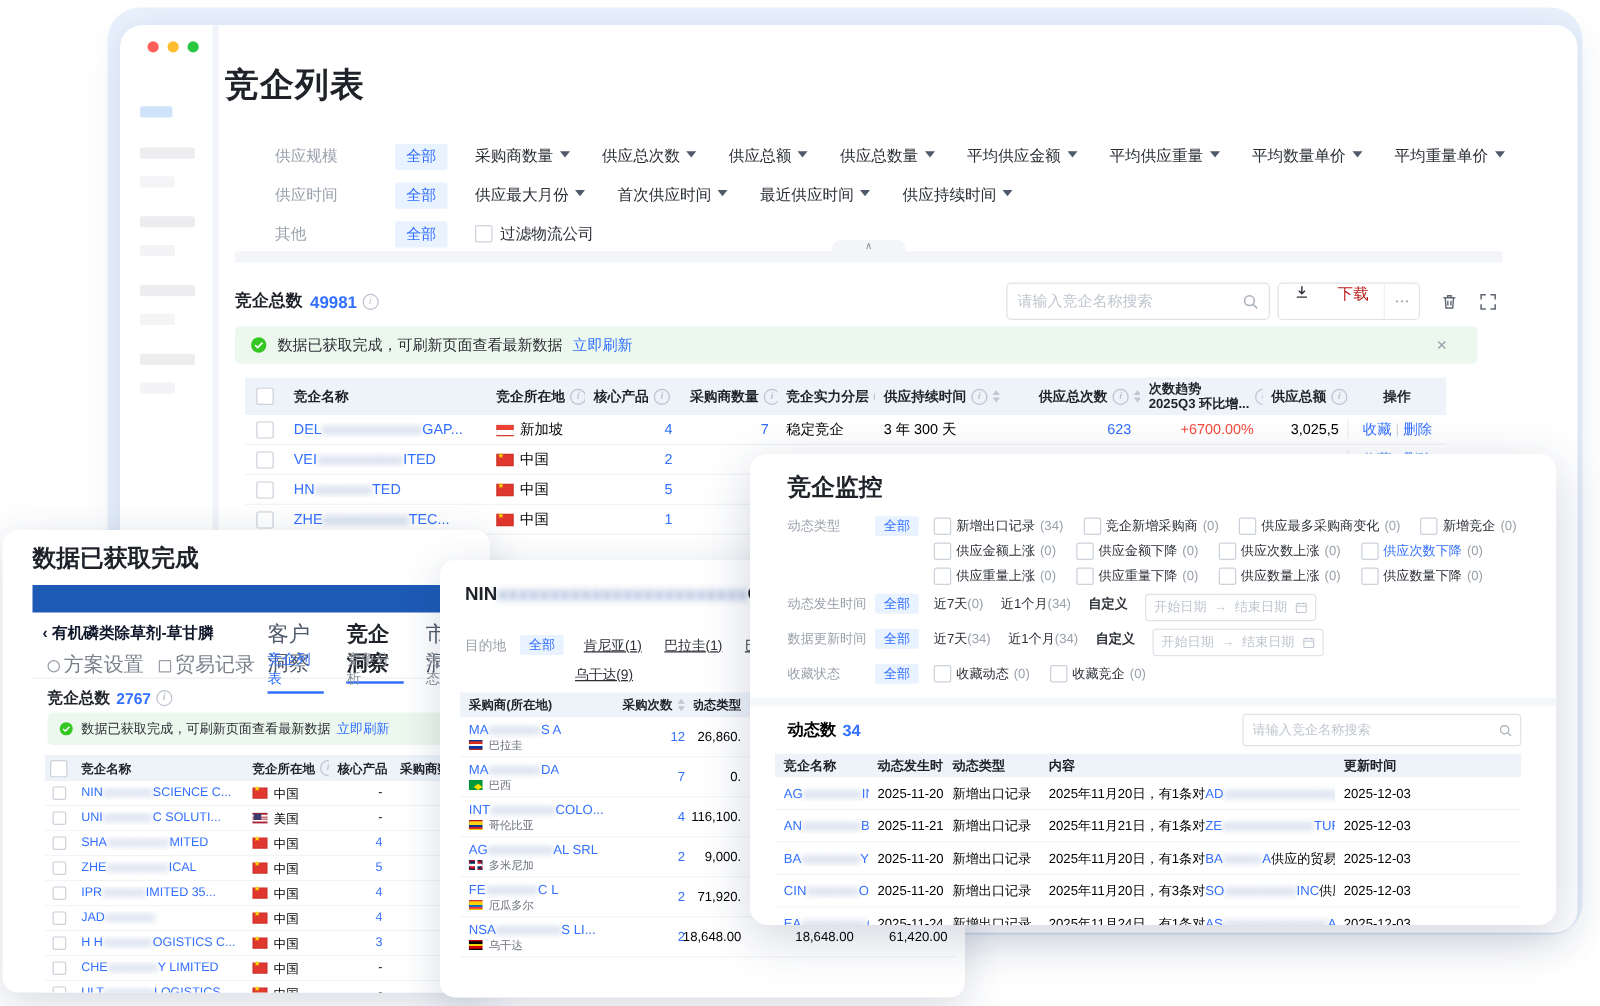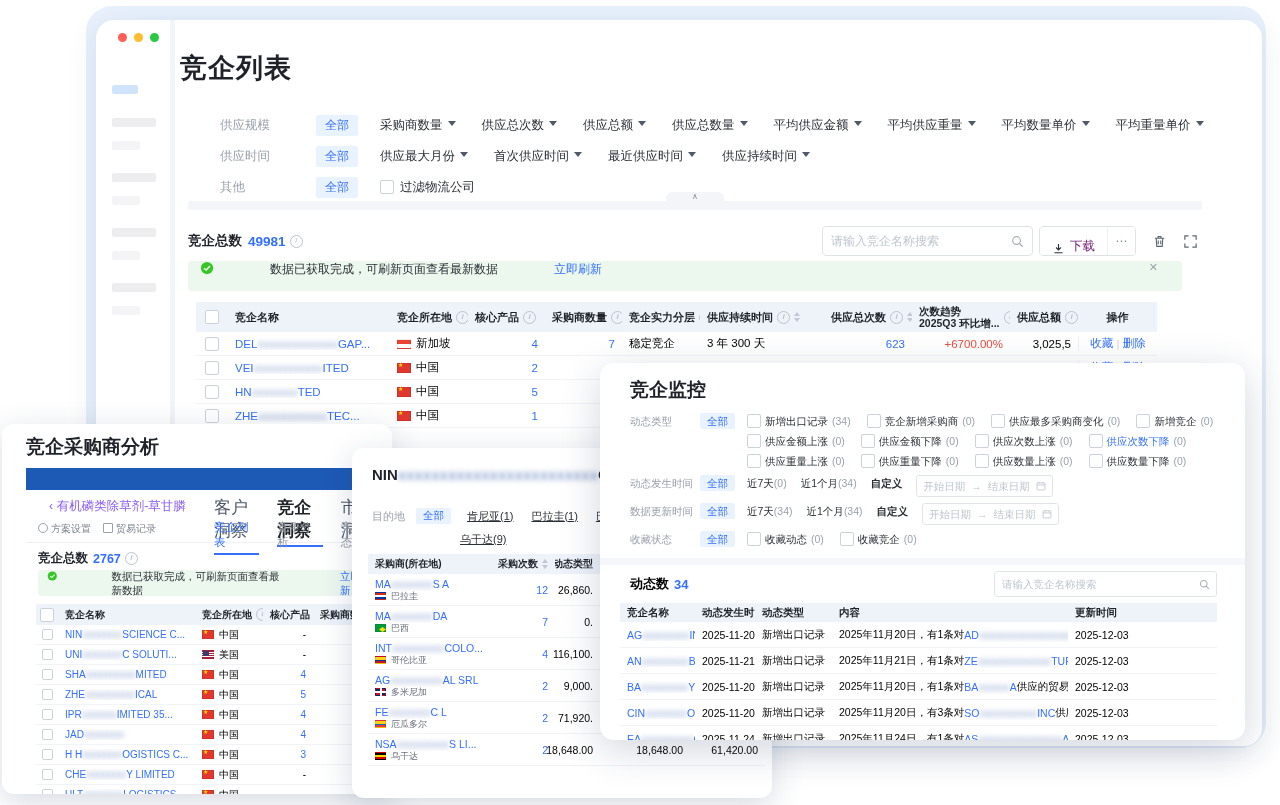--- a/index.html
+++ b/index.html
@@ -26,24 +26,24 @@
   .band .tab{position:absolute;left:50%;top:-9px;transform:translateX(-50%);width:58px;height:9px;background:#f3f5f8;border-radius:6px 6px 0 0;text-align:center;font-size:8px;line-height:9px;color:#868d97;}
   .toolbar{position:absolute;left:92px;top:206px;width:1014px;height:30px;display:flex;align-items:center;}
   .tb-title{font-size:13.5px;font-weight:700;color:#1f2329;}
   .tb-num{font-size:13.5px;font-weight:700;color:#3370ff;margin-left:6px;}
   .info{display:inline-block;width:11px;height:11px;border:1px solid #bcc3cd;border-radius:50%;color:#bcc3cd;font-size:8px;line-height:10px;text-align:center;margin-left:4px;font-style:italic;flex:none;}
   .search{display:flex;align-items:center;border:1px solid #dfe3e8;border-radius:4px;height:28px;background:#fff;}
   .search input{border:0;outline:0;background:transparent;font-size:12px;color:#2b2f36;padding:0 8px;width:172px;font-family:inherit;}
   .search input::placeholder{color:#bfc6cf;}
   .search svg{margin-right:8px;}
   .btngrp{display:flex;height:28px;border:1px solid #dfe3e8;border-radius:4px;overflow:hidden;margin-left:6px;}
-  .btn-dl{display:flex;align-items:flex-end;gap:5px;padding:0 12px;font-size:12.5px;color:#701a75;background:#fff;border:0;font-family:inherit;}
+  .btn-dl{display:flex;align-items:flex-start;gap:22px;padding:0 12px;font-size:12.5px;color:#b91c1c;background:#fff;border:0;font-family:inherit;}
   .btn-more{width:28px;background:#fff;border:0;border-left:1px solid #eef0f4;color:#868d97;font-size:12px;}
   .iconbtn{width:24px;height:24px;border:0;background:transparent;display:flex;align-items:center;justify-content:center;padding:0;}
-  .banner{position:absolute;display:flex;align-items:flex-start;background:#ecf8ee;border-radius:4px;font-size:12px;color:#2b2f36;gap:48px;}
+  .banner{position:absolute;display:flex;align-items:center;background:#ecf8ee;border-radius:4px;font-size:12px;color:#2b2f36;}
   .banner .lnk2{color:#3370ff;margin-left:8px;}
   .banner .x{margin-left:auto;color:#9aa1ab;font-size:11px;padding:0 12px;}
   
   .grid{display:grid;align-items:center;}
   .main-grid{grid-template-columns:32px 162px 78px 77px 77px 78px 124px 88px 98px 68px 79px;}
   .mon-grid{grid-template-columns:75px 60px 77px 236px 149px;}
   .pur-grid{grid-template-columns:124px 63px 45px 90px 75px;}
   .ana-grid{grid-template-columns:22px 137px 68px 50px 79px;}
   .thead{background:#eef3fa;font-weight:700;color:#1f2329;}
   .tr{border-bottom:1px solid #f1f3f7;background:#fff;}
@@ -70,22 +70,22 @@
   .f-ec{background:linear-gradient(#ffd100 0 50%,#0072ce 50% 75%,#ef3340 75%);}
   .f-ug{background:repeating-linear-gradient(#000 0 2px,#fcdc04 2px 4px,#d90000 4px 6px);}
   
   .w-ana{left:2px;top:424px;width:390px;height:370px;border-radius:12px;box-shadow:0 8px 32px rgba(30,50,90,.18);z-index:2;overflow:hidden;}
   .w-pur{left:352px;top:448px;width:420px;height:350px;border-radius:12px;box-shadow:0 8px 32px rgba(30,50,90,.18);z-index:3;overflow:hidden;}
   .w-mon{left:600px;top:363px;width:645px;height:377px;border-radius:14px;box-shadow:0 10px 40px rgba(30,50,90,.20);z-index:4;overflow:hidden;}
   .ov-title{position:absolute;font-size:19px;font-weight:700;color:#1f2329;}
   
   .bluebar{position:absolute;left:24px;top:44px;width:360px;height:22px;background:#1d5ab6;}
   .ana-hd{position:absolute;left:24px;top:66px;width:360px;height:52px;border-bottom:1px solid #eef0f4;font-size:12.5px;}
-  .ana-back{position:absolute;left:23px;top:8px;font-weight:400;color:#8b5cf6;}
-  .ana-sub{position:absolute;left:12px;top:32px;font-size:10px;color:#7b828c;display:flex;gap:12px;align-items:center;}
+  .ana-back{position:absolute;left:8px;top:8px;font-weight:700;color:#0f172a;}
+  .ana-sub{position:absolute;left:12px;top:32px;font-size:16px;color:#7b828c;display:flex;gap:12px;align-items:center;}
   .mini{display:inline-block;width:8px;height:8px;border:1px solid #9aa1ab;border-radius:50%;margin-right:3px;vertical-align:-1px;}
   .mini.doc{border-radius:1px;}
   .tabs1{position:absolute;left:188px;top:6px;display:flex;gap:18px;font-size:17px;color:#4e5969;}
   .tabs1 .on{font-weight:700;color:#1f2329;border-bottom:2px solid #3370ff;padding-bottom:3px;}
   .tabs2{position:absolute;left:188px;top:30px;display:flex;gap:18px;font-size:11.5px;color:#8f959e;}
   .tabs2 .on{color:#3370ff;border-bottom:2px solid #3370ff;padding-bottom:3px;}
   .ana-count{position:absolute;left:36px;top:126px;font-size:12.5px;font-weight:700;color:#1f2329;display:flex;align-items:center;}
   .ana-count b{color:#3370ff;margin-left:5px;}
   
   .pur-dst{position:absolute;font-size:11px;color:#2b2f36;display:flex;align-items:center;}
@@ -375,21 +375,21 @@
           <div class="c ctr" style="border-left: 1px solid rgb(238, 240, 244);">
             <span class="lnk">收藏</span>
             <span style="color: rgb(212, 217, 224); white-space: pre;"> | </span>
             <span class="lnk">删除</span>
           </div>
         </div>
       </div>
   </div>
 
   <div class="win w-ana">
-    <div class="ov-title" style="left:24px;top:10px">竞企采购商分析</div>
+    <div class="ov-title" style="left:24px;top:10px">数据已获取完成</div>
     <div class="bluebar"></div>
     <div class="ana-hd">
       <div class="ana-back"><span>‹</span> <span>有机磷类除草剂-草甘膦</span></div>
       <div class="ana-sub">
         <span><span class="mini"></span><span>方案设置</span></span>
         <span><span class="mini doc"></span><span>贸易记录</span></span>
       </div>
       <div class="tabs1">
         <span>客户洞察</span>
         <span class="on">竞企洞察</span>

